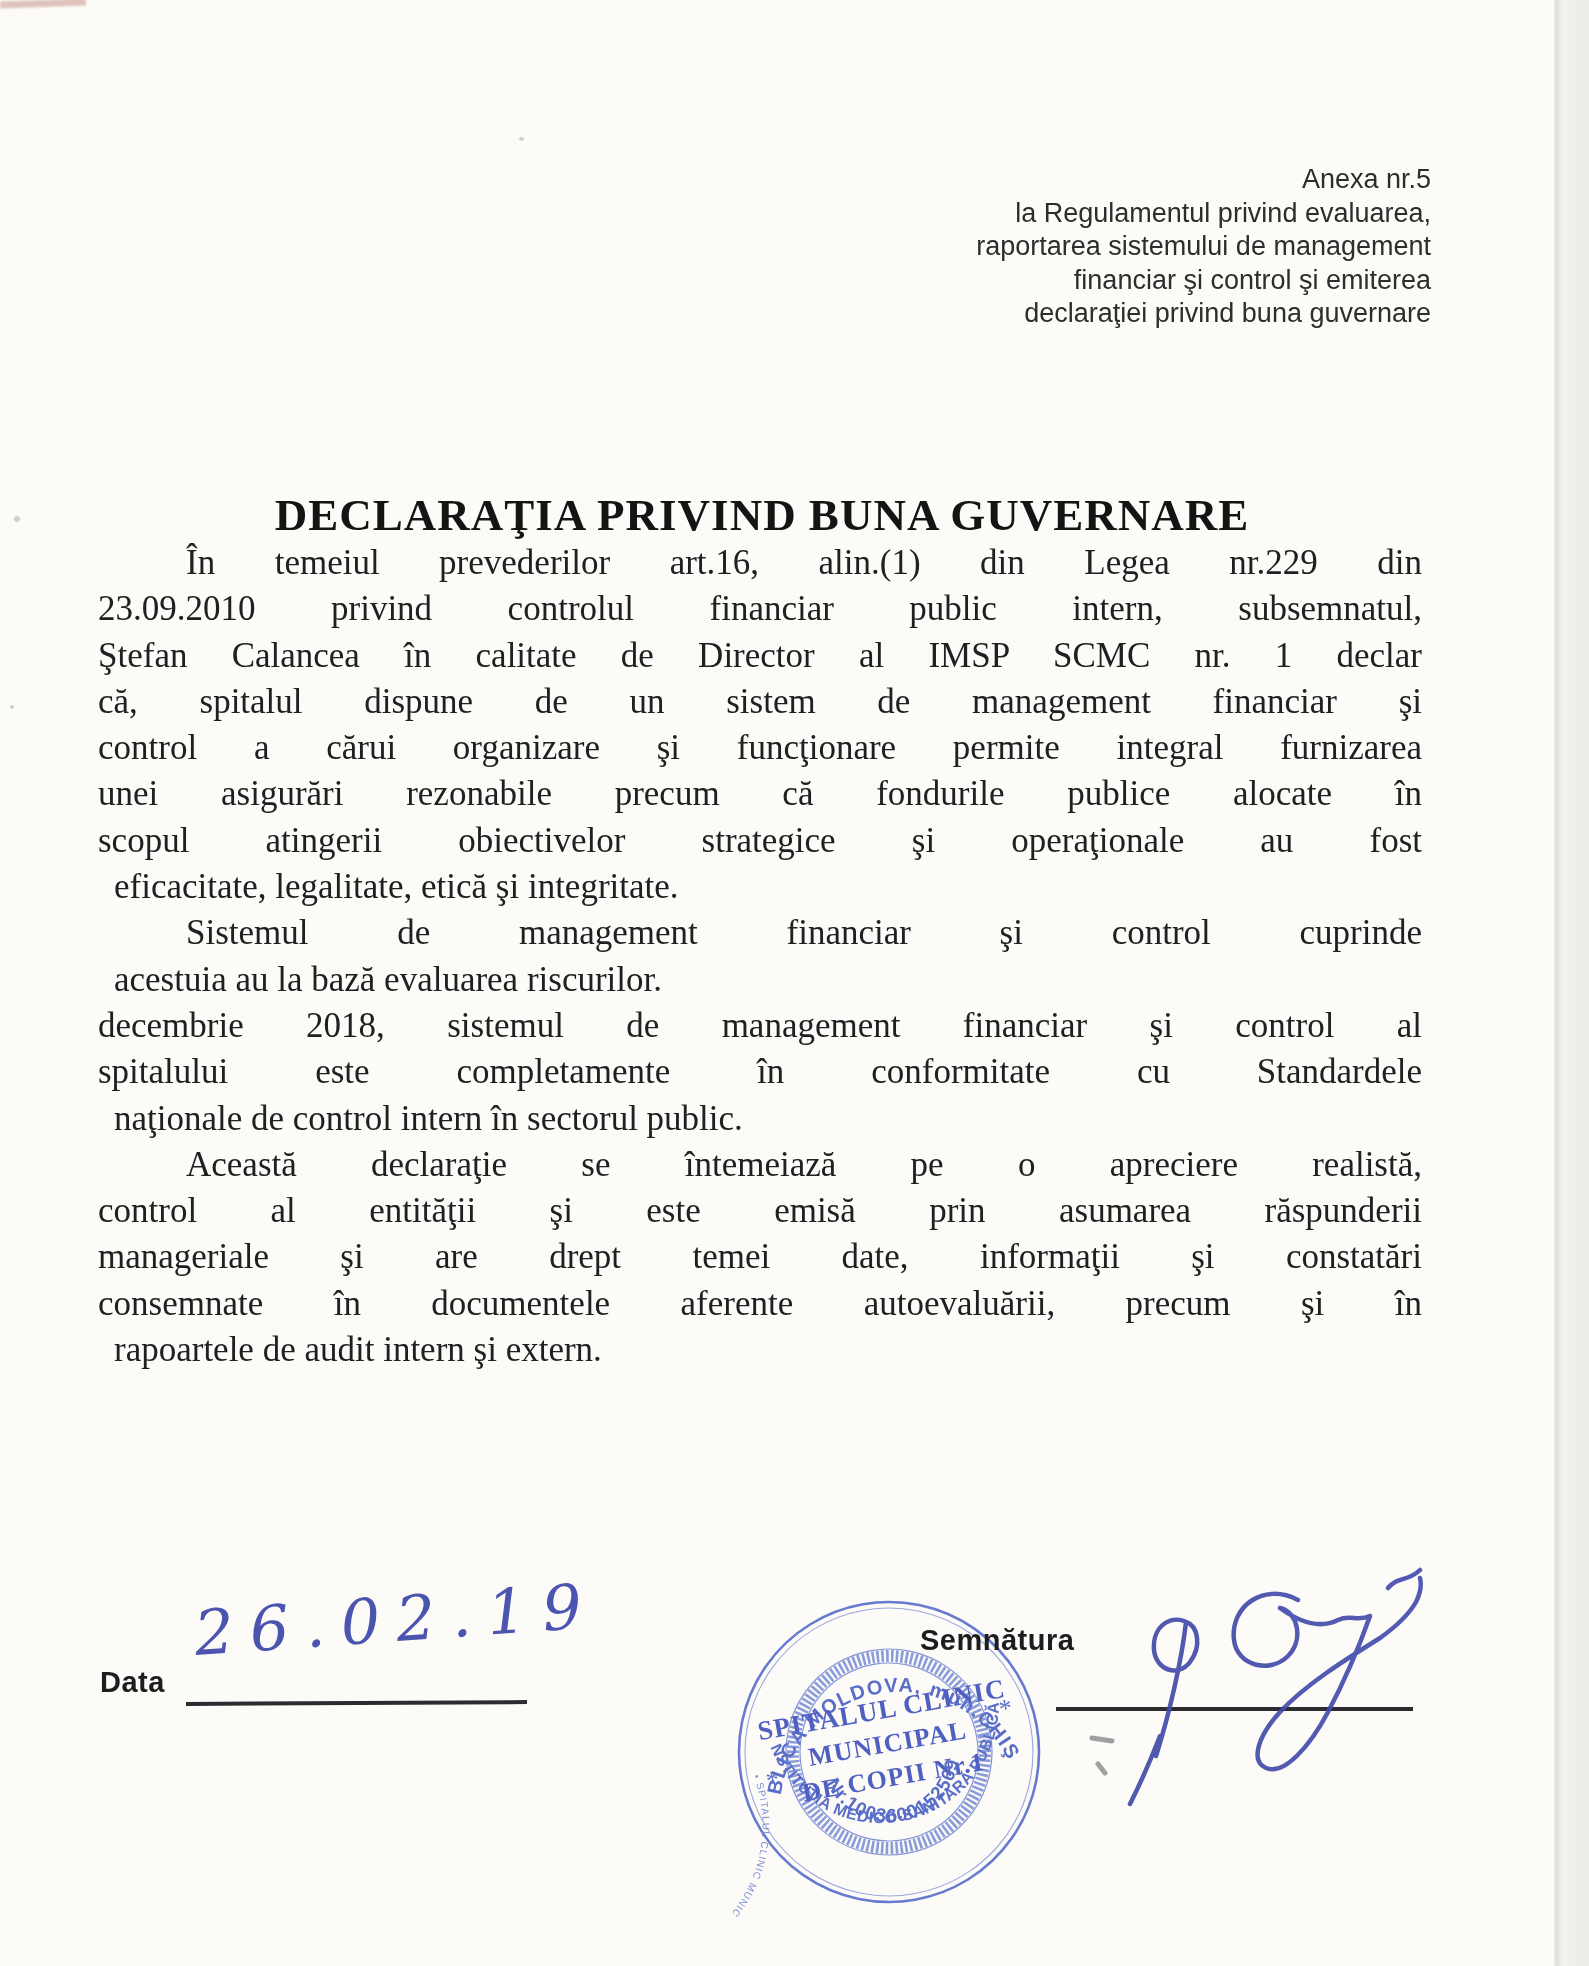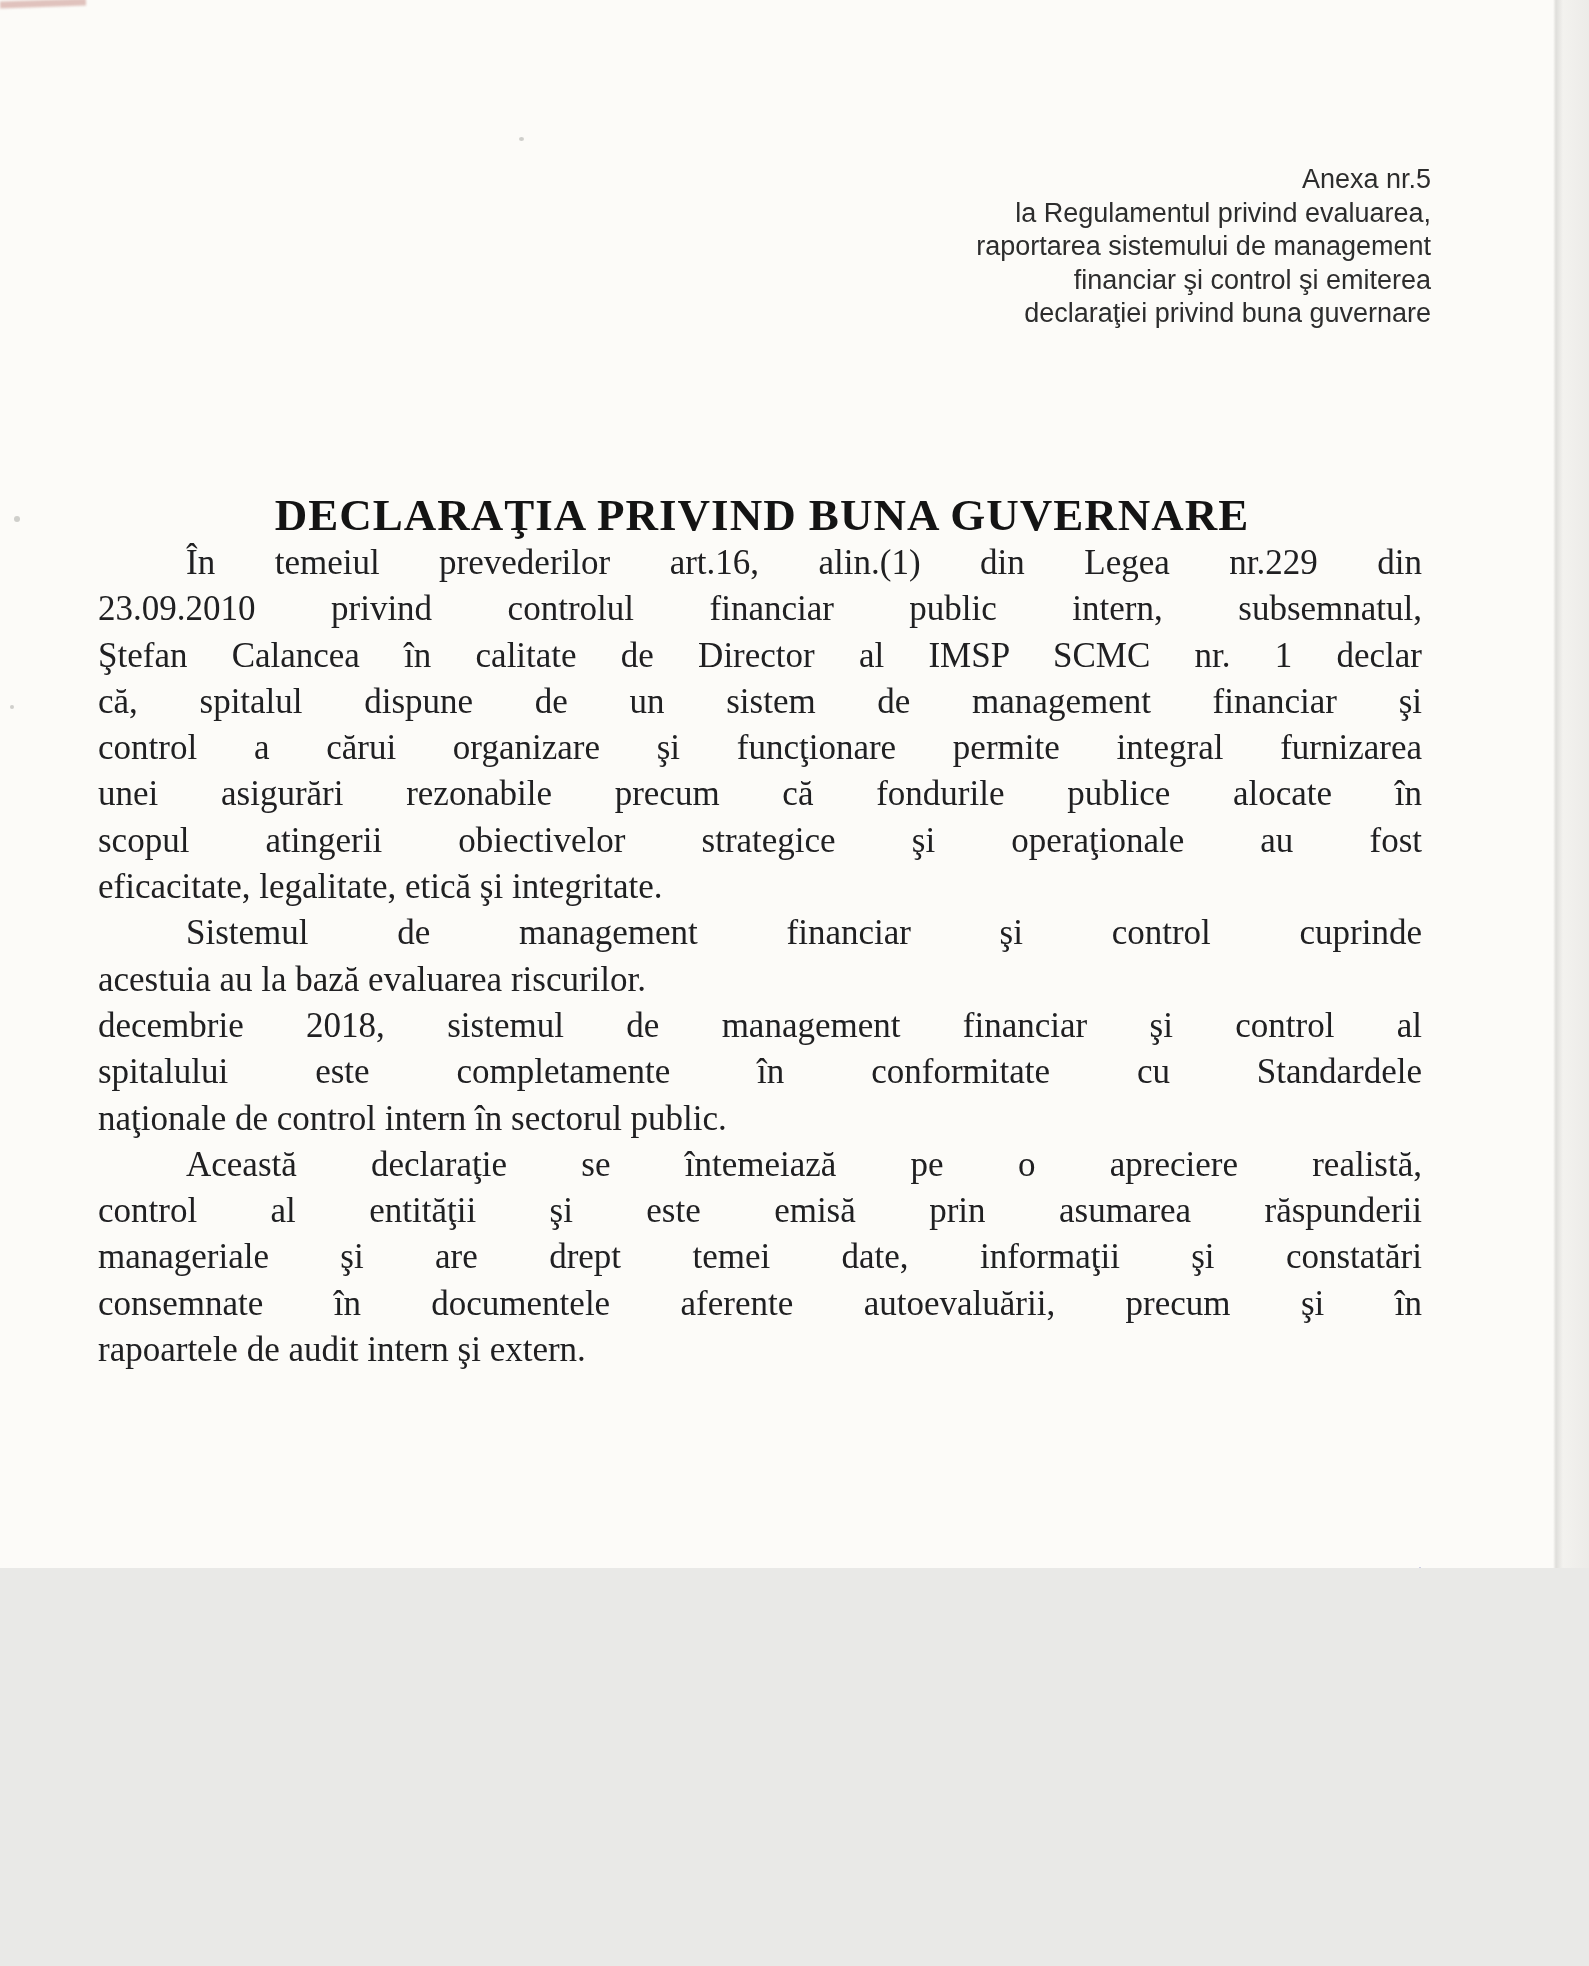--- a/index.html
+++ b/index.html
@@ -1,17 +1,17 @@
 <!DOCTYPE html>
 <html><head>
 <meta charset="utf-8">
 <style>
   html,body { margin:0; padding:0; background:#e9e9e7; }
   .page {
-    position:relative; width:1589px; height:1568px; margin:0 auto;
+    position:relative; width:1589px; height:1966px; margin:0 auto;
     background:#fcfbf8; overflow:hidden;
     font-family:"Liberation Serif", serif; color:#1f1f1f;
   }
   
   .page-edge {
     position:absolute; top:0; right:0; width:36px; height:100%;
     background:linear-gradient(to right, rgba(0,0,0,0) 0, rgba(90,90,85,.18) 3px, rgba(120,120,115,.07) 10px, rgba(120,120,115,.12) 100%);
   }
   .speck { position:absolute; background:#9a9a94; border-radius:50%; opacity:.45; }
   .corner-mark { position:absolute; left:0; top:0; width:86px; height:7px;
@@ -25,21 +25,21 @@
 
   
   .title {
     position:absolute; top:445px; left:100px; width:1324px; text-align:center;
     font-weight:bold; font-size:45px; letter-spacing:1px; color:#141414;margin-top:44px;
   }
 
   
   .body-text { position:absolute; top:540px; left:98px; width:1324px; font-size:35px; color:#202022; }
   .bl { height:46.3px; line-height:46.3px; text-align:justify; text-align-last:justify; }
-  .bl.last { text-align-last:left; }
+  .bl.last { text-align-last:left;margin-left:16px; }
   .bl.indent { text-indent:88px; }
 
   
   .label {
     position:absolute; font-family:"Liberation Sans", sans-serif;
     font-weight:bold; font-size:29px; color:#1d1d1f; letter-spacing:.5px;
   }
   .data-label { left:100px; top:1666px; }
   .sign-label { left:920px; top:1624px; }
   .uline { position:absolute; background:#2b2b30; height:3.5px; }

